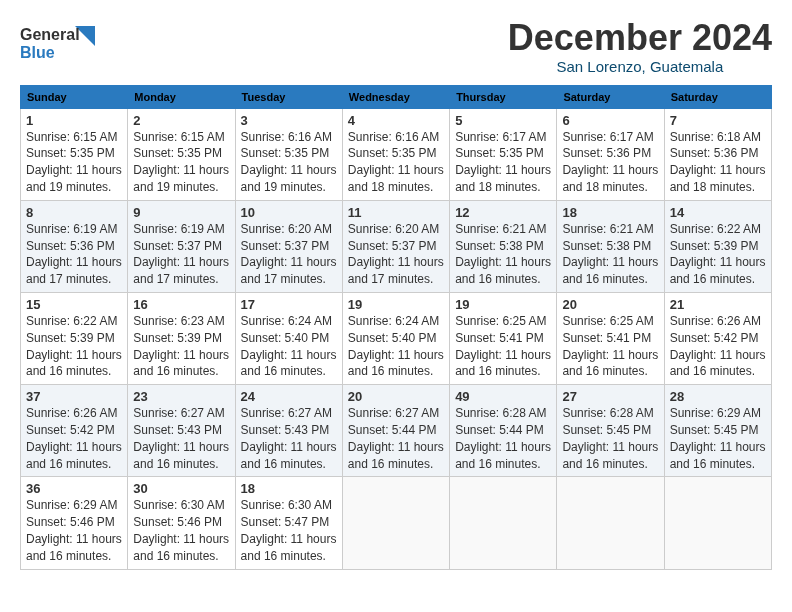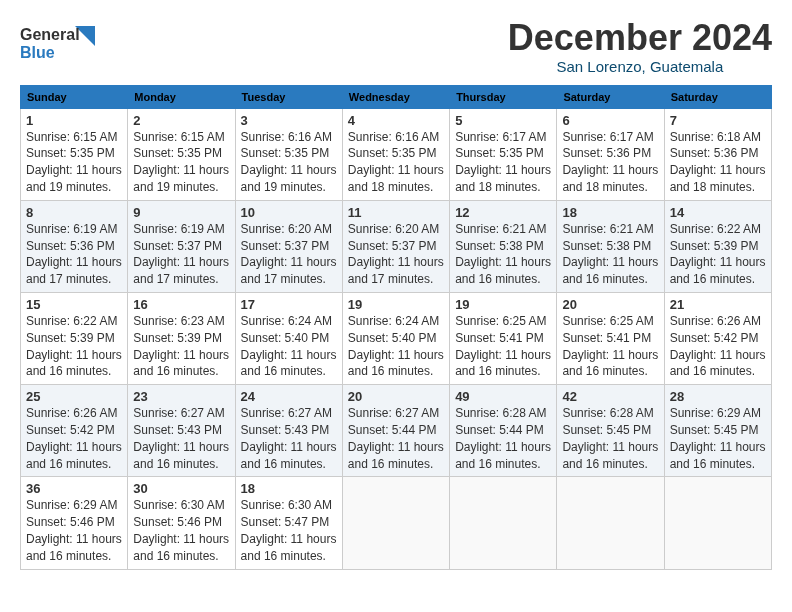--- a/index.html
+++ b/index.html
@@ -204,41 +204,41 @@
             <span class="day-num">20</span>
             <div class="day-info">Sunrise: 6:25 AM<br>Sunset: 5:41 PM<br>Daylight: 11 hours and 16 minutes.</div>
           </td>
           <td>
             <span class="day-num">21</span>
             <div class="day-info">Sunrise: 6:26 AM<br>Sunset: 5:42 PM<br>Daylight: 11 hours and 16 minutes.</div>
           </td>
         </tr>
         <tr>
           <td>
-            <span class="day-num">25</span>
+            <span class="day-num">37</span>
             <div class="day-info">Sunrise: 6:26 AM<br>Sunset: 5:42 PM<br>Daylight: 11 hours and 16 minutes.</div>
           </td>
           <td>
             <span class="day-num">23</span>
             <div class="day-info">Sunrise: 6:27 AM<br>Sunset: 5:43 PM<br>Daylight: 11 hours and 16 minutes.</div>
           </td>
           <td>
             <span class="day-num">24</span>
             <div class="day-info">Sunrise: 6:27 AM<br>Sunset: 5:43 PM<br>Daylight: 11 hours and 16 minutes.</div>
           </td>
           <td>
             <span class="day-num">20</span>
             <div class="day-info">Sunrise: 6:27 AM<br>Sunset: 5:44 PM<br>Daylight: 11 hours and 16 minutes.</div>
           </td>
           <td>
             <span class="day-num">49</span>
             <div class="day-info">Sunrise: 6:28 AM<br>Sunset: 5:44 PM<br>Daylight: 11 hours and 16 minutes.</div>
           </td>
           <td>
-            <span class="day-num">42</span>
+            <span class="day-num">27</span>
             <div class="day-info">Sunrise: 6:28 AM<br>Sunset: 5:45 PM<br>Daylight: 11 hours and 16 minutes.</div>
           </td>
           <td>
             <span class="day-num">28</span>
             <div class="day-info">Sunrise: 6:29 AM<br>Sunset: 5:45 PM<br>Daylight: 11 hours and 16 minutes.</div>
           </td>
         </tr>
         <tr>
           <td>
             <span class="day-num">36</span>

